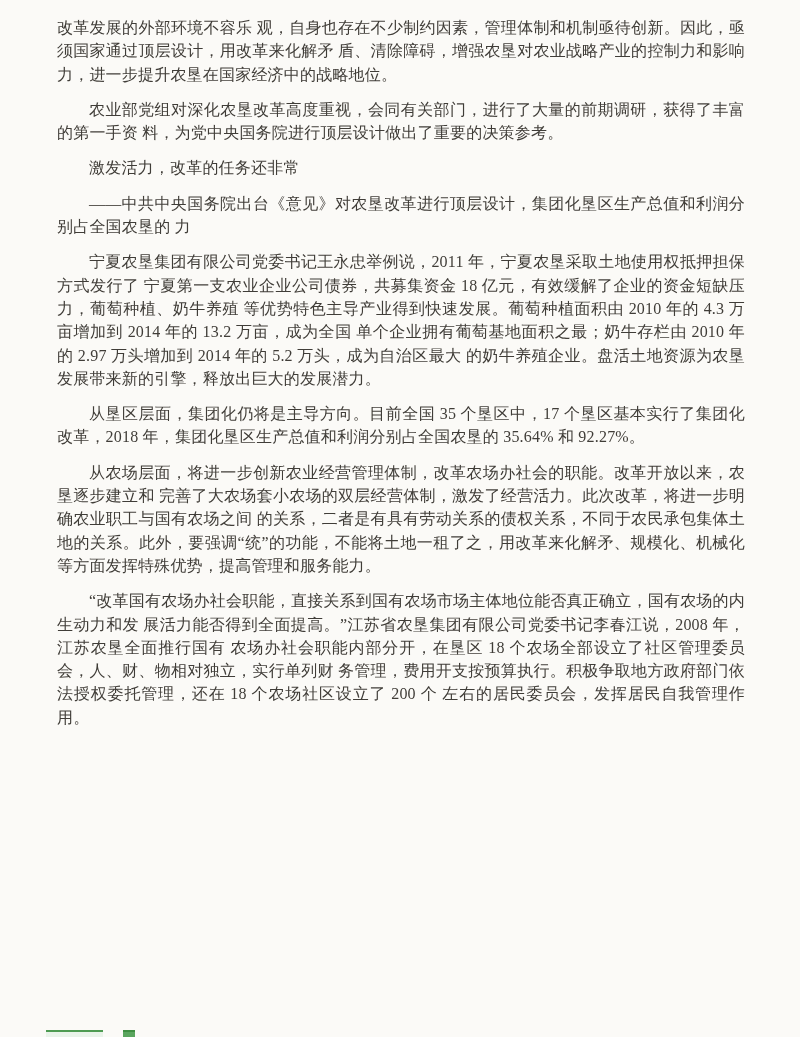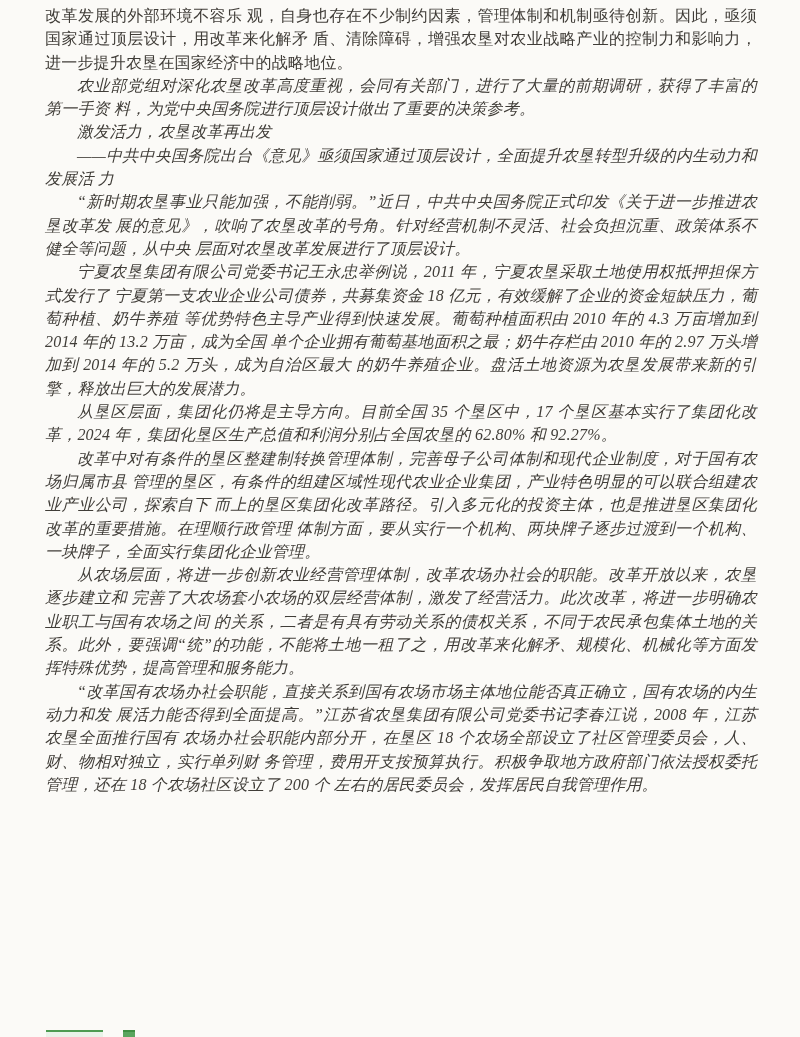--- a/index.html
+++ b/index.html
@@ -15,29 +15,28 @@
     font-family: "Liberation Serif", "DejaVu Serif", serif;
   }
   .page {
     position: absolute;
     top: 4px;
     left: 45px;
     width: 712px;
     color: #403d38;
   }
   .para {
-    margin: 0;
+    margin: 12px;
     font-size: 16px;
     line-height: 23.3px;
     text-align: justify;
     letter-spacing: 0.2px;
   }
   .para.indent {
     text-indent: 2em;
-    font-style: italic;
   }
   
   .cutoff-box-1 {
     position: absolute;
     top: 1030px;
     left: 46px;
     width: 57px;
     height: 7px;
     background: #e9f3e9;
     border-top: 2px solid #4e9b52;
@@ -51,24 +50,22 @@
     background: #5aa55e;
     border-top: 2px solid #3e8e41;
   }
 </style>
 </head>
 <body>
 
 <div class="page">
     <p class="para">改革发展的外部环境不容乐 观，自身也存在不少制约因素，管理体制和机制亟待创新。因此，亟须国家通过顶层设计，用改革来化解矛 盾、清除障碍，增强农垦对农业战略产业的控制力和影响力，进一步提升农垦在国家经济中的战略地位。</p>
     <p class="para indent">农业部党组对深化农垦改革高度重视，会同有关部门，进行了大量的前期调研，获得了丰富的第一手资 料，为党中央国务院进行顶层设计做出了重要的决策参考。</p>
-    <p class="para indent">激发活力，农垦改革再出发</p>
-    <p class="para indent">——中共中央国务院出台《意见》亟须国家通过顶层设计，全面提升农垦转型升级的内生动力和发展活 力</p>
-    <p class="para indent">“新时期农垦事业只能加强，不能削弱。”近日，中共中央国务院正式印发《关于进一步推进农垦改革发 展的意见》，吹响了农垦改革的号角。针对经营机制不灵活、社会负担沉重、政策体系不健全等问题，从中央 层面对农垦改革发展进行了顶层设计。</p>
+    <p class="para indent">激发活力，改革的任务还非常</p>
+    <p class="para indent">——中共中央国务院出台《意见》对农垦改革进行顶层设计，集团化垦区生产总值和利润分别占全国农垦的 力</p>
     <p class="para indent">宁夏农垦集团有限公司党委书记王永忠举例说，2011 年，宁夏农垦采取土地使用权抵押担保方式发行了 宁夏第一支农业企业公司债券，共募集资金 18 亿元，有效缓解了企业的资金短缺压力，葡萄种植、奶牛养殖 等优势特色主导产业得到快速发展。葡萄种植面积由 2010 年的 4.3 万亩增加到 2014 年的 13.2 万亩，成为全国 单个企业拥有葡萄基地面积之最；奶牛存栏由 2010 年的 2.97 万头增加到 2014 年的 5.2 万头，成为自治区最大 的奶牛养殖企业。盘活土地资源为农垦发展带来新的引擎，释放出巨大的发展潜力。</p>
-    <p class="para indent">从垦区层面，集团化仍将是主导方向。目前全国 35 个垦区中，17 个垦区基本实行了集团化改革，2024 年，集团化垦区生产总值和利润分别占全国农垦的 62.80% 和 92.27%。</p>
-    <p class="para indent">改革中对有条件的垦区整建制转换管理体制，完善母子公司体制和现代企业制度，对于国有农场归属市县 管理的垦区，有条件的组建区域性现代农业企业集团，产业特色明显的可以联合组建农业产业公司，探索自下 而上的垦区集团化改革路径。引入多元化的投资主体，也是推进垦区集团化改革的重要措施。在理顺行政管理 体制方面，要从实行一个机构、两块牌子逐步过渡到一个机构、一块牌子，全面实行集团化企业管理。</p>
+    <p class="para indent">从垦区层面，集团化仍将是主导方向。目前全国 35 个垦区中，17 个垦区基本实行了集团化改革，2018 年，集团化垦区生产总值和利润分别占全国农垦的 35.64% 和 92.27%。</p>
     <p class="para indent">从农场层面，将进一步创新农业经营管理体制，改革农场办社会的职能。改革开放以来，农垦逐步建立和 完善了大农场套小农场的双层经营体制，激发了经营活力。此次改革，将进一步明确农业职工与国有农场之间 的关系，二者是有具有劳动关系的债权关系，不同于农民承包集体土地的关系。此外，要强调“统”的功能，不能将土地一租了之，用改革来化解矛、规模化、机械化等方面发挥特殊优势，提高管理和服务能力。</p>
     <p class="para indent">“改革国有农场办社会职能，直接关系到国有农场市场主体地位能否真正确立，国有农场的内生动力和发 展活力能否得到全面提高。”江苏省农垦集团有限公司党委书记李春江说，2008 年，江苏农垦全面推行国有 农场办社会职能内部分开，在垦区 18 个农场全部设立了社区管理委员会，人、财、物相对独立，实行单列财 务管理，费用开支按预算执行。积极争取地方政府部门依法授权委托管理，还在 18 个农场社区设立了 200 个 左右的居民委员会，发挥居民自我管理作用。</p>
   </div>
 
 <div class="cutoff-box-1"></div>
 <div class="cutoff-box-2"></div>
 
 </body></html>

